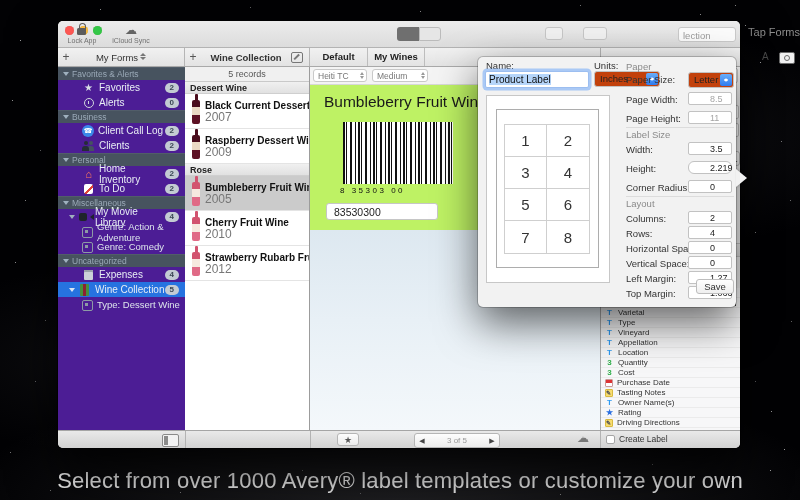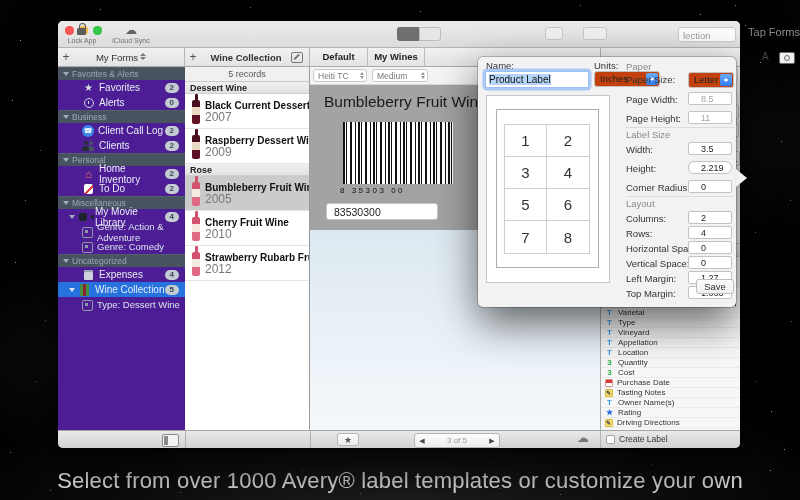--- a/index.html
+++ b/index.html
@@ -62,21 +62,21 @@
   .tab1{left:252px;width:58px;}
   .tab2{left:310px;width:57px;}
   .a-glyph{font-size:10px;color:#474747;position:absolute;left:161px;top:3px;}
   .cam{position:absolute;left:178px;top:4px;width:14px;height:10px;border:1px solid #6b6b6b;border-radius:2px;background:#f0f0f0;}
   .cam::before{content:"";position:absolute;left:4px;top:2px;width:4px;height:4px;border:1px solid #6b6b6b;border-radius:50%;}
 
   
   .col{position:absolute;top:46px;bottom:18px;overflow:hidden;}
   .col-side{left:0;width:127px;background:#4c1d95;}
   .col-list{left:127px;width:125px;background:#fff;border-right:1px solid #9c9c9c;box-sizing:border-box;}
-  .col-detail{left:252px;width:290px;background:#a3a3a3;}
+  .col-detail{left:252px;width:290px;background:#bef264;}
   .col-insp{left:542px;width:140px;background:#f0f0f0;border-left:1px solid #ababab;box-sizing:border-box;}
 
   
   .shead{height:13px;display:flex;align-items:center;background:#47535f;color:#9aa9b7;font-size:8.5px;padding-left:5px;
     border-top:1px solid #515d69;box-sizing:border-box;}
   .srow{height:15px;display:flex;align-items:center;color:#e8eef4;font-size:10px;padding-left:24px;box-sizing:border-box;}
   .srow.haschild{padding-left:11px;}
   .srow.child{font-size:9.5px;color:#dde5ec;}
   .srow.sel{background:#2673e0;}
   .dis{width:0;height:0;border-left:3.5px solid transparent;border-right:3.5px solid transparent;border-top:4.5px solid #9fb0be;margin-right:3px;flex:none;}
@@ -195,21 +195,21 @@
   .bcap::after{content:"";position:absolute;left:3.5px;bottom:2px;border:2.5px solid transparent;border-top:3px solid #fff;}
   .pvframe{position:absolute;left:8px;top:38px;width:124px;height:188px;background:#fff;border:1px solid #c7c7c7;box-sizing:border-box;}
   .pvpage{position:absolute;left:9px;top:13px;width:103px;height:159px;border:1px solid #adadad;box-sizing:border-box;background:#fff;}
   .pvgrid{position:absolute;left:7px;top:14px;width:86px;height:130px;border:1px solid #cfcfcf;display:grid;
     grid-template-columns:1fr 1fr;grid-template-rows:1fr 1fr 1fr 1fr;box-sizing:border-box;}
   .pvcell{border-right:1px solid #cfcfcf;border-bottom:1px solid #cfcfcf;display:flex;align-items:center;justify-content:center;
     font-size:15px;color:#333;}
   .pvcell:nth-child(2n){border-right:none;}
   .pvcell:nth-child(n+7){border-bottom:none;}
   .pfield{position:absolute;left:210px;width:44px;height:13px;background:#fff;border:1px solid #c2c2c2;border-radius:2px;
-    font-size:9px;color:#222;line-height:12px;padding-left:12px;box-sizing:border-box;}
+    font-size:9px;color:#222;line-height:12px;padding-left:21px;box-sizing:border-box;}
   .pfield.dis{color:#a5a5a5;}
   .pline{position:absolute;left:148px;width:108px;height:1px;background:#dcdcdc;}
   .save{position:absolute;left:218px;top:222px;width:38px;height:15px;background:linear-gradient(#fefefe,#efefef);
     border:1px solid #bdbdbd;border-radius:3px;font-size:9.5px;color:#333;text-align:center;line-height:14px;box-sizing:border-box;}
 </style>
 </head>
 <body>
 
 <div class="nebula"></div>
 <div class="stars"></div>

